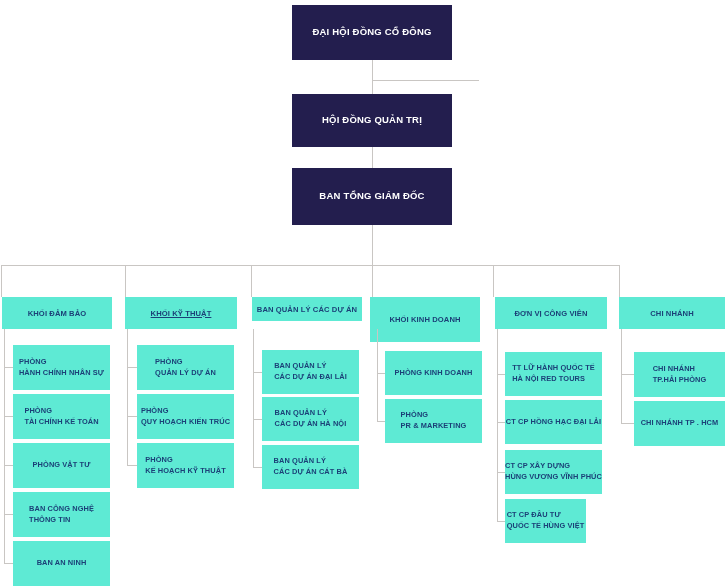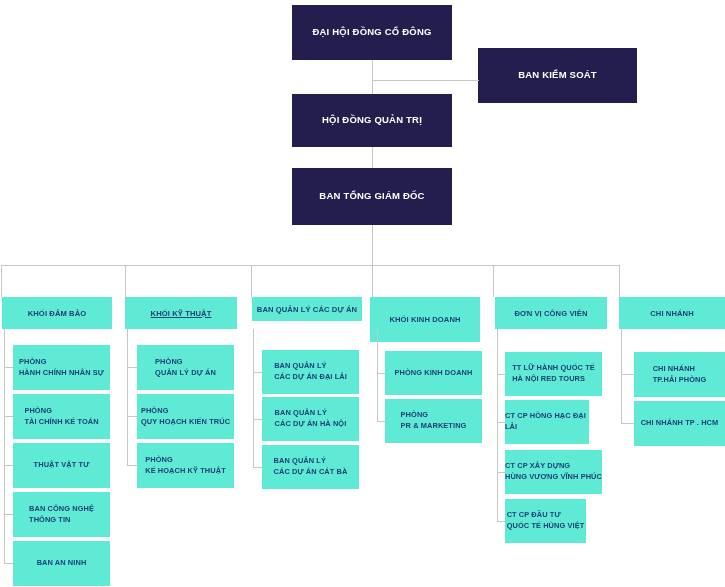--- a/index.html
+++ b/index.html
@@ -43,21 +43,20 @@
   .hline { height:1px; }
   .vline { width:1px; }
 </style>
 </head>
 <body>
 
 <div id="org-chart">
 
   <div class="dark-box" style="left:292px; top:5px; width:160px; height:55px;">ĐẠI HỘI ĐỒNG CỔ ĐÔNG</div>
 
-  <div class="dark-box" style="left:478px; top:48px; width:159px; height:55px;">BAN KIỂM SOÁT</div>
 
   <div class="dark-box" style="left:292px; top:168px; width:160px; height:57px;">BAN TỔNG GIÁM ĐỐC</div>
 
   <div class="dark-box" style="left:292px; top:94px; width:160px; height:53px;">HỘI ĐỒNG QUẢN TRỊ</div>
 
   <div class="vline" style="left:372px; top:60px;  height:34px;"></div>
   <div class="hline" style="left:372px; top:80px;  width:107px;"></div>
   <div class="vline" style="left:372px; top:147px; height:21px;"></div>
   <div class="vline" style="left:372px; top:225px; height:40px;"></div>
 
@@ -81,21 +80,21 @@
   <div class="hline" style="left:4px; top:367px; width:9px;"></div>
   <div class="hline" style="left:4px; top:416px; width:9px;"></div>
   <div class="hline" style="left:4px; top:465px; width:9px;"></div>
   <div class="hline" style="left:4px; top:514px; width:9px;"></div>
   <div class="hline" style="left:4px; top:563px; width:9px;"></div>
 
   <div class="light-box" style="left:13px; top:345px; width:97px; height:45px;">PHÒNG
 HÀNH CHÍNH NHÂN SỰ</div>
   <div class="light-box" style="left:13px; top:394px; width:97px; height:45px;">PHÒNG
 TÀI CHÍNH KẾ TOÁN</div>
-  <div class="light-box" style="left:13px; top:443px; width:97px; height:45px;">THUẬT VẬT TƯ</div>
+  <div class="light-box" style="left:13px; top:443px; width:97px; height:45px;">PHÒNG VẬT TƯ</div>
   <div class="light-box" style="left:13px; top:492px; width:97px; height:45px;">BAN CÔNG NGHỆ
 THÔNG TIN</div>
   <div class="light-box" style="left:13px; top:541px; width:97px; height:45px;">BAN AN NINH</div>
 
   <div class="vline" style="left:127px; top:329px; height:136px;"></div>
   <div class="hline" style="left:127px; top:367px; width:10px;"></div>
   <div class="hline" style="left:127px; top:416px; width:10px;"></div>
   <div class="hline" style="left:127px; top:465px; width:10px;"></div>
 
   <div class="light-box" style="left:137px; top:345px; width:97px; height:45px;">PHÒNG
@@ -126,21 +125,21 @@
 PR &amp; MARKETING</div>
 
   <div class="vline" style="left:497px; top:329px; height:192px;"></div>
   <div class="hline" style="left:497px; top:374px; width:8px;"></div>
   <div class="hline" style="left:497px; top:422px; width:8px;"></div>
   <div class="hline" style="left:497px; top:472px; width:8px;"></div>
   <div class="hline" style="left:497px; top:521px; width:8px;"></div>
 
   <div class="light-box" style="left:505px; top:352px; width:97px; height:44px;">TT LỮ HÀNH QUỐC TẾ
 HÀ NỘI RED TOURS</div>
-  <div class="light-box" style="left:505px; top:400px; width:84px; height:44px;">CT CP HỒNG HẠC ĐẠI LẢI</div>
+  <div class="light-box" style="left:505px; top:400px; width:97px; height:44px;">CT CP HỒNG HẠC ĐẠI LẢI</div>
   <div class="light-box" style="left:505px; top:450px; width:97px; height:44px;">CT CP XÂY DỰNG
 HÙNG VƯƠNG VĨNH PHÚC</div>
   <div class="light-box" style="left:505px; top:499px; width:81px; height:44px;">CT CP ĐẦU TƯ
 QUỐC TẾ HÙNG VIỆT</div>
 
   <div class="vline" style="left:621px; top:329px; height:94px;"></div>
   <div class="hline" style="left:621px; top:374px; width:13px;"></div>
   <div class="hline" style="left:621px; top:423px; width:13px;"></div>
 
   <div class="light-box" style="left:634px; top:352px; width:91px; height:45px;">CHI NHÁNH

